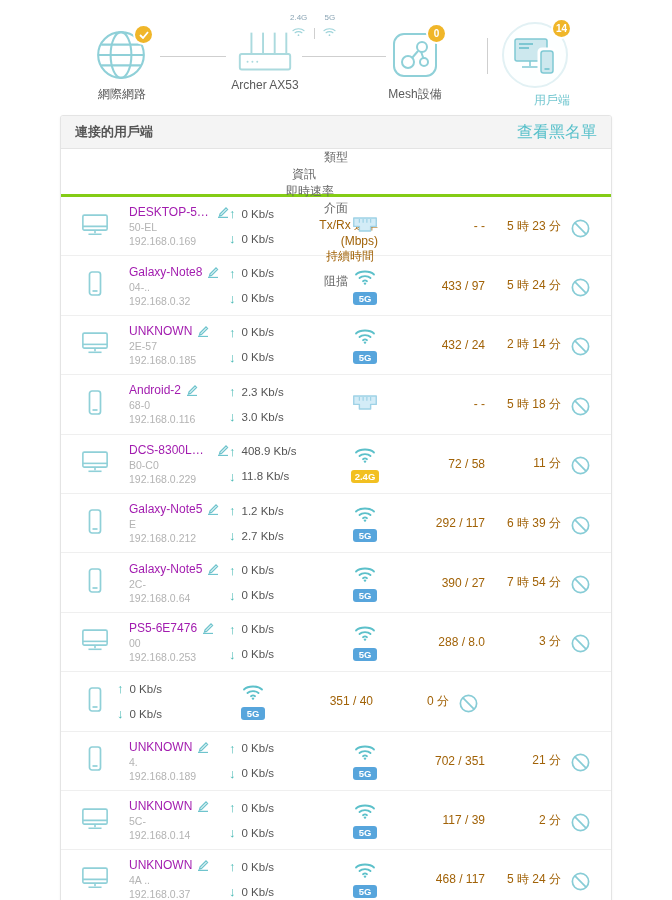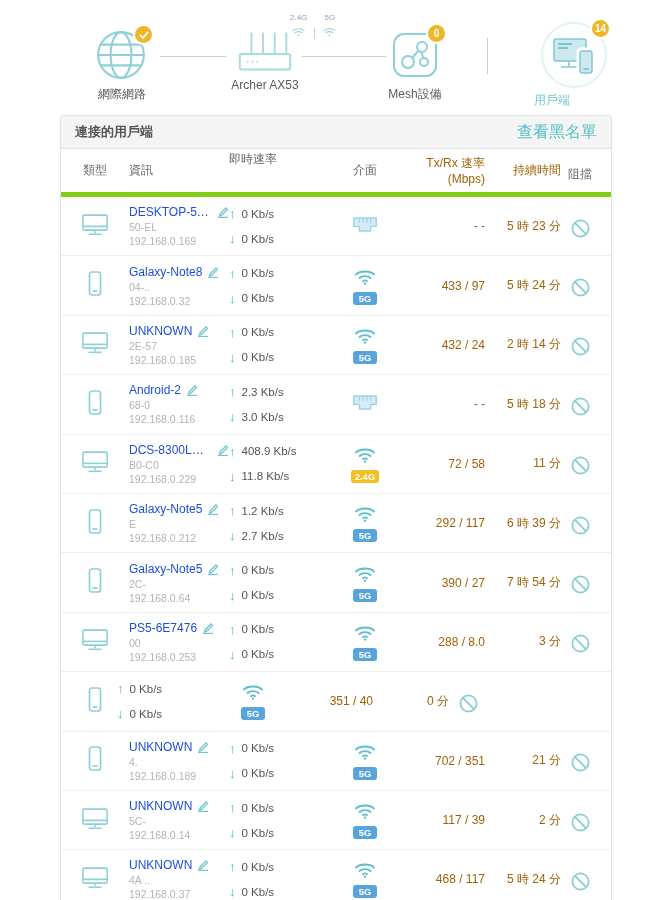--- a/index.html
+++ b/index.html
@@ -27,33 +27,33 @@
   
   .panel { position:absolute; left:60px; top:115px; width:552px; height:810px;
     background:#fff; border:1px solid #e4e4e4; border-radius:3px;
     box-shadow:0 1px 3px rgba(0,0,0,.05); overflow:hidden; }
   .panel-header { height:33px; background:#f4f4f4; border-bottom:1px solid #e4e4e4;
     display:flex; align-items:center; justify-content:space-between; padding:0 14px;gap:7px; }
   .panel-title { font-size:13px; font-weight:bold; color:#555; }
   .blacklist-link { font-size:16px; color:#58c0ca; cursor:pointer; text-decoration:none; }
 
   .thead { display:flex; align-items:center; padding:0 12px; height:48px;
-    color:#666; font-size:12px; border-bottom:5px solid #84cc16; }
+    color:#666; font-size:12px; border-bottom:3px solid #84cc16;flex-direction:column; }
   .col-type  { width:44px;  text-align:center; }
   .col-info  { width:112px; padding-left:12px; }
   .col-rate  { width:100px; }
   .col-iface { width:72px;  text-align:center; }
   .col-txrx  { width:84px;  text-align:center; }
   .col-dur   { width:76px;  text-align:center; }
   .col-block { width:38px;  text-align:center;margin-top:8px; }
 
   .row { display:flex; align-items:center; padding:0 12px; height:59.4px;
     border-bottom:1px solid #efefef; }
   .name-line { display:flex; align-items:center; gap:5px; }
-  .dev-name { font-size:12px; color:#1d4ed8; white-space:nowrap; overflow:hidden;
+  .dev-name { font-size:12px; color:#a21caf; white-space:nowrap; overflow:hidden;
     text-overflow:ellipsis; max-width:88px; }
   .edit { cursor:pointer; display:inline-flex; }
   .mac, .ip { font-size:10.5px; color:#b3b3b3; margin-top:2px; white-space:nowrap; }
   .col-rate { display:flex; flex-direction:column; justify-content:space-between; height:40px; }
   .rate-line { font-size:11.5px; color:#555; display:flex; align-items:center; gap:6px; }
   .arrow { color:#45b8b3; font-size:13px; }
   .wifi-block { display:inline-flex; flex-direction:column; align-items:center; gap:3px; }
   .band-badge { display:inline-block; min-width:24px; padding:1px 4px; border-radius:3px;
     background:#57a5dc; color:#fff; font-size:9.5px; font-weight:bold; text-align:center; }
   .band-badge.band-24 { background:#f2c021; }
@@ -136,21 +136,21 @@
         <line x1="20" y1="26" x2="26" y2="19"></line>
           <line x1="29" y1="19.5" x2="31.3" y2="26"></line>
       </svg>
     </span>
     <span class="count-badge" style="right:-7px; top:-7px;">0</span>
   </div>
   <div class="tlabel" style="left:373px; top:86px; width:84px;">Mesh設備</div>
 
   <div class="vline" style="left:487px; top:38px; height:36px;"></div>
 
-  <div class="tnode" style="left:541px; top:22px;">
+  <div class="tnode" style="left:502px; top:22px;">
     <span class="clients-circle">
       <svg width="44" height="40" viewBox="0 0 44 40">
         <rect x="2" y="4" width="32" height="22" rx="2" fill="#cde8ee" stroke="#7fc9d4" stroke-width="1.5"></rect>
         <line x1="6" y1="9" x2="20" y2="9" stroke="#63bdc9" stroke-width="1.5"></line>
         <line x1="6" y1="13" x2="16" y2="13" stroke="#63bdc9" stroke-width="1.5"></line>
         <line x1="17" y1="26" x2="17" y2="31" stroke="#7fc9d4" stroke-width="1.5"></line>
         <line x1="9" y1="32" x2="25" y2="32" stroke="#7fc9d4" stroke-width="1.5"></line>
         <rect x="26" y="14" width="15" height="25" rx="3" fill="#fff" stroke="#fff" stroke-width="3"></rect>
         <rect x="28" y="16" width="12" height="22" rx="2.5" fill="#cde8ee" stroke="#7fc9d4" stroke-width="1.5"></rect>
         <line x1="31.5" y1="34" x2="36.5" y2="34" stroke="#63bdc9" stroke-width="1.4"></line>

